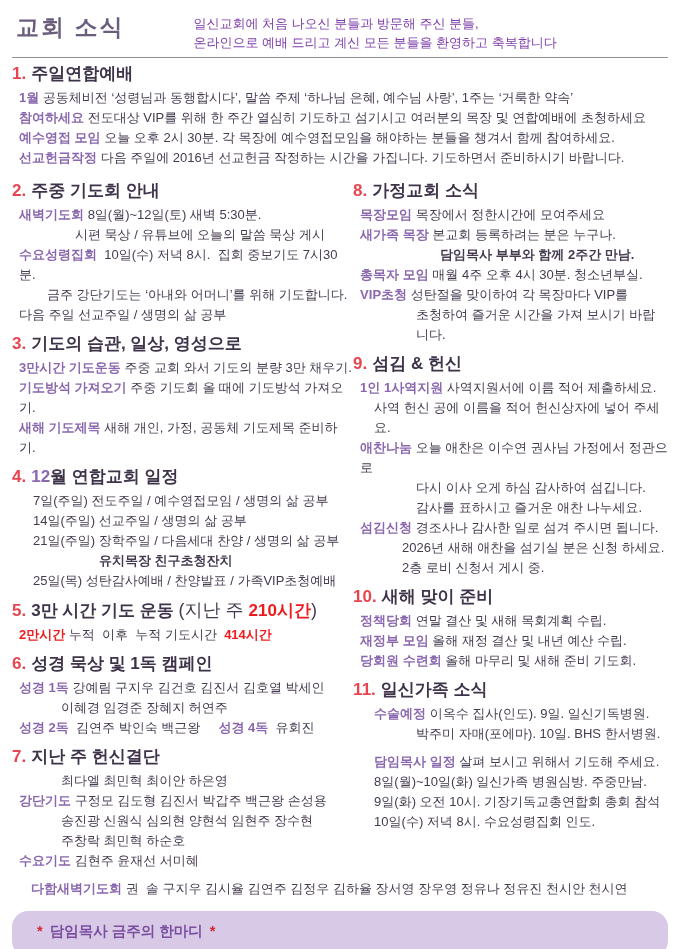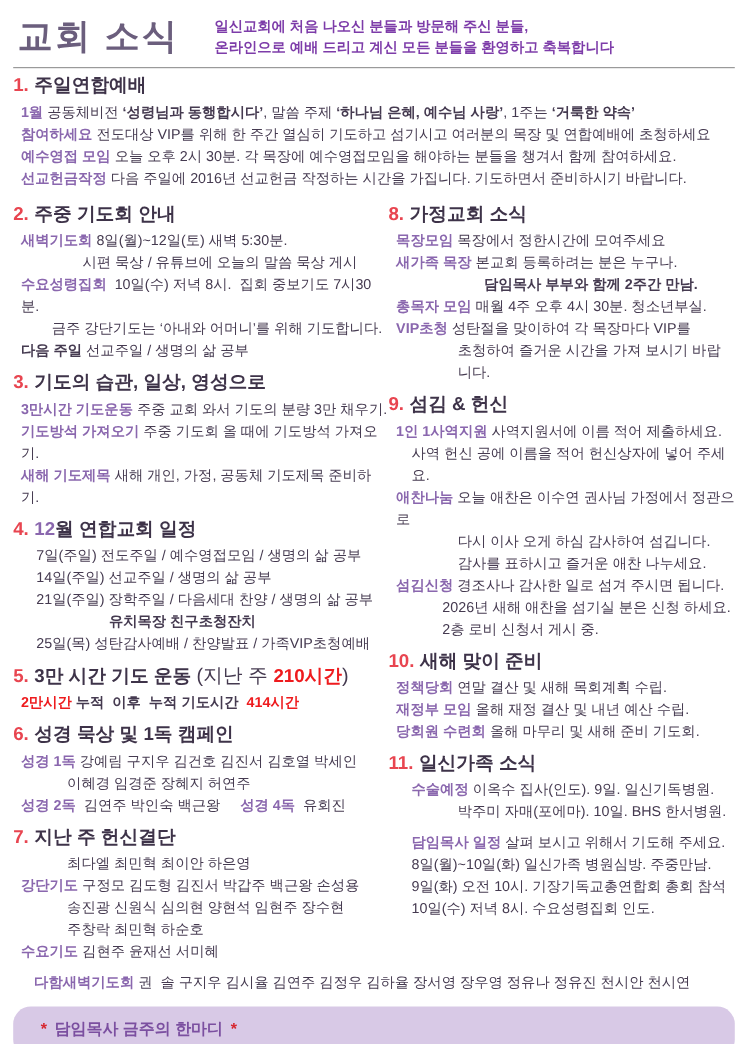--- a/index.html
+++ b/index.html
@@ -10,41 +10,41 @@
     --head:#3e3349;
     --title:#6b5e7d;
     --subtitle:#7d3ca9;
     --boxbg:#d8c9e6;
   }
   *{margin:0;padding:0;box-sizing:border-box;}
   html,body{background:#fff;}
   body{font-family:"Liberation Sans","DejaVu Sans",sans-serif;}
   .page{width:678px;height:949px;overflow:hidden;background:#fff;padding:8px 10px 8px 12px;}
   header{display:flex;align-items:flex-start;}
-  h1.title{font-size:32px;font-weight:bold;color:var(--title);letter-spacing:2px;margin:4px 0 0 4px;}
-  .welcome{margin:6px 0 0 32px;color:var(--subtitle);font-weight:bold;font-size:13px;line-height:19px;}
+  h1.title{font-size:23px;font-weight:bold;color:var(--title);letter-spacing:2px;margin:4px 17px 0 4px;}
+  .welcome{margin:6px 0 0 52px;color:var(--subtitle);font-weight:normal;font-size:13px;line-height:19px;}
   .rule{border-bottom:1.5px solid #8f8f8f;margin:5px 0 2px 0;}
   .cols{display:flex;align-items:flex-start;}
   .col-left{width:52%;}
   .col-right{width:48%;}
   .sec{margin-bottom:7px;}
   .sec-head{font-size:17px;line-height:24px;margin:4px 0 2px 0;}
   .sec-num{color:var(--red-num);font-weight:bold;margin-right:5px;}
   .sec-title{color:var(--head);font-weight:bold;}
   .sec-body{padding-left:7px;}
   .ln{font-size:13px;line-height:20px;white-space:pre-wrap;}
   .ind-0{padding-left:0;}
   .ind-1{padding-left:14px;}
   .ind-2{padding-left:28px;}
   .ind-3{padding-left:42px;}
   .ind-4{padding-left:56px;}
   .ind-5{padding-left:80px;font-weight:bold;}
   .gap{margin-top:8px;}
   .sg-b{color:var(--body);margin-top:39px;}
-  .sg-s{color:var(--body);font-weight:bold;}
+  .sg-s{color:var(--body);font-weight:normal;}
   .sg-lead{color:var(--lead);font-weight:bold;}
   .sg-r{color:var(--red-hot);font-weight:bold;}
   .sg-h{}
   .sg-hp{color:var(--lead);}
   .sg-hr{font-weight:normal;font-size:18px;color:var(--body);}
   #bottom-line{padding-left:19px;margin-top:1px;}
   .box{background:var(--boxbg);border-radius:16px;margin-top:12px;padding:11px 18px 12px 18px;}
   .box-title{font-size:14.5px;font-weight:bold;color:#7b4fa0;margin-bottom:4px;}
   .box-title .star{color:#d6262e;margin:0 7px;}
 </style>

